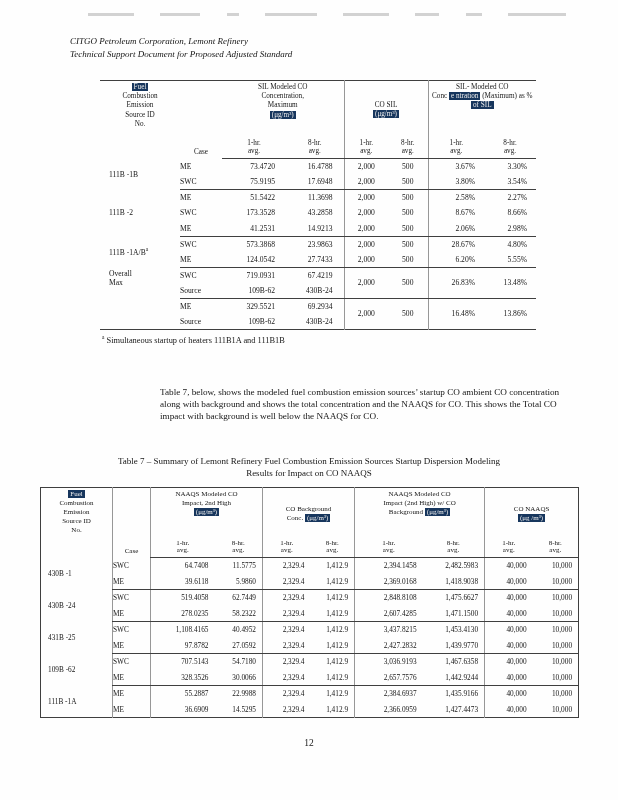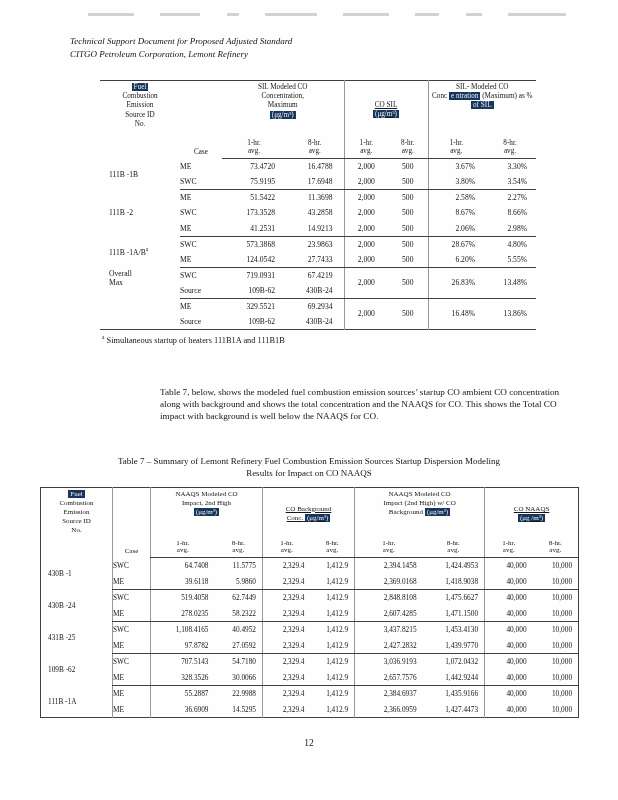--- a/index.html
+++ b/index.html
@@ -16,21 +16,21 @@
   .doc-header { position: absolute; left: 70px; top: 35px; font-size: 9px;
     font-style: italic; line-height: 1.45; }
 
   table { border-collapse: collapse; table-layout: fixed; }
   th, td { padding: 0; font-weight: normal; overflow: hidden; }
   sup { font-size: 5.5px; }
   .navy { background: #17365d; color: #ececec; padding: 0 2px; }
   .hl { line-height: 1.28; text-align: center; }
   .blk { display: block; }
   .bl { border-left: 1px solid #979797; }
-  .vm { vertical-align: middle !important; text-decoration: underline; }
+  .vm { vertical-align: middle !important; }
   .vt { vertical-align: top !important; padding-top: 2px; }
 
   
   .t1 { position: absolute; left: 100px; top: 80px; width: 436px; font-size: 7.6px;
         border-top: 1px solid #3f3f3f; border-bottom: 1px solid #3f3f3f; }
   .t1 thead th { font-size: 7.2px; vertical-align: top; text-align: center; padding-top: 2px; }
   .t1 tr.htop { height: 56px; }
   .t1 tr.hsub { height: 22px; }
   .t1 thead tr.hsub th { border-bottom: 1px solid #3f3f3f; }
   .t1 tbody tr { height: 15.5px; }
@@ -79,22 +79,22 @@
     <div class="bar" style="width:40px"></div>
     <div class="bar" style="width:12px"></div>
     <div class="bar" style="width:52px"></div>
     <div class="bar" style="width:46px"></div>
     <div class="bar" style="width:24px"></div>
     <div class="bar" style="width:16px"></div>
     <div class="bar" style="width:58px"></div>
   </div>
 
   <div class="doc-header">
+    <div>CITGO Petroleum Corporation, Lemont Refinery</div>
     <div>Technical Support Document for Proposed Adjusted Standard</div>
-    <div>CITGO Petroleum Corporation, Lemont Refinery</div>
   </div>
 
   <table class="t1">
     <colgroup>
       <col style="width:80px">
         <col style="width:42px">
         <col style="width:64px">
         <col style="width:58px">
       <col style="width:44px">
         <col style="width:40px">
@@ -363,21 +363,21 @@
     <tbody>
 
       <tr>
         <td class="src" rowspan="2">430B -1</td>
         <td class="cs bl">SWC</td>
         <td class="num bl">64.7408</td>
         <td class="num">11.5775</td>
         <td class="num bl">2,329.4</td>
         <td class="num">1,412.9</td>
         <td class="num bl">2,394.1458</td>
-        <td class="num">1,424.4953</td>
+        <td class="num">2,482.5983</td>
         <td class="num bl">40,000</td>
         <td class="num">10,000</td>
       </tr>
       <tr class="grp-end">
         <td class="cs bl">ME</td>
         <td class="num bl">39.6118</td>
         <td class="num">5.9860</td>
         <td class="num bl">2,329.4</td>
         <td class="num">1,412.9</td>
         <td class="num bl">2,369.0168</td>
@@ -435,21 +435,21 @@
       </tr>
 
       <tr>
         <td class="src" rowspan="2">109B -62</td>
         <td class="cs bl">SWC</td>
         <td class="num bl">707.5143</td>
         <td class="num">54.7180</td>
         <td class="num bl">2,329.4</td>
         <td class="num">1,412.9</td>
         <td class="num bl">3,036.9193</td>
-        <td class="num">1,072.0432</td>
+        <td class="num">1,467.6358</td>
         <td class="num bl">40,000</td>
         <td class="num">10,000</td>
       </tr>
       <tr class="grp-end">
         <td class="cs bl">ME</td>
         <td class="num bl">328.3526</td>
         <td class="num">30.0066</td>
         <td class="num bl">2,329.4</td>
         <td class="num">1,412.9</td>
         <td class="num bl">2,657.7576</td>

